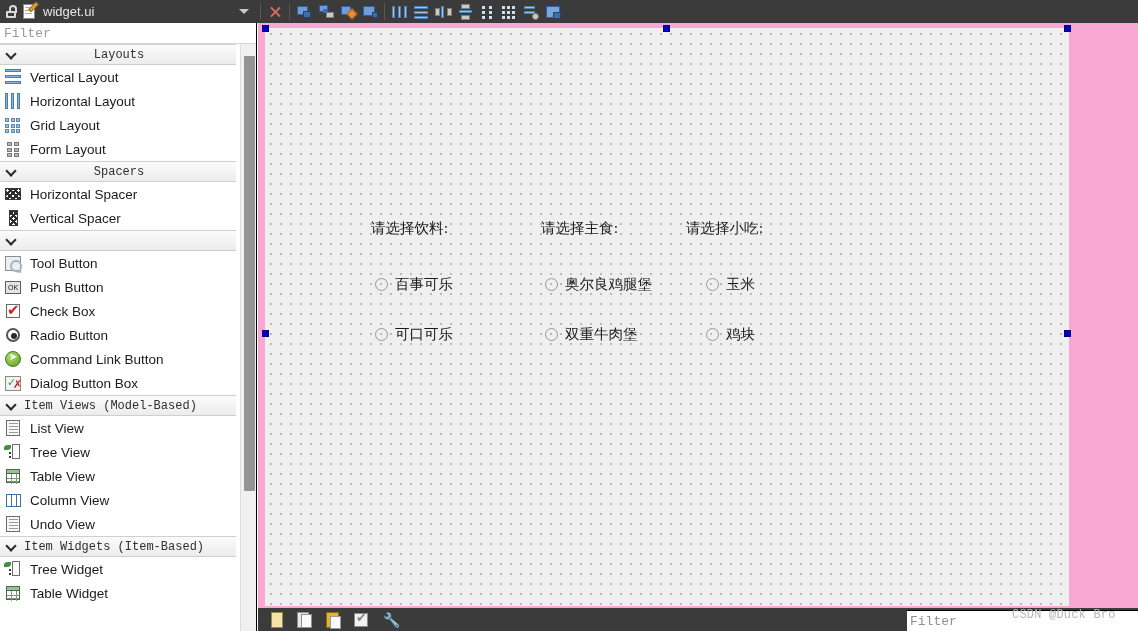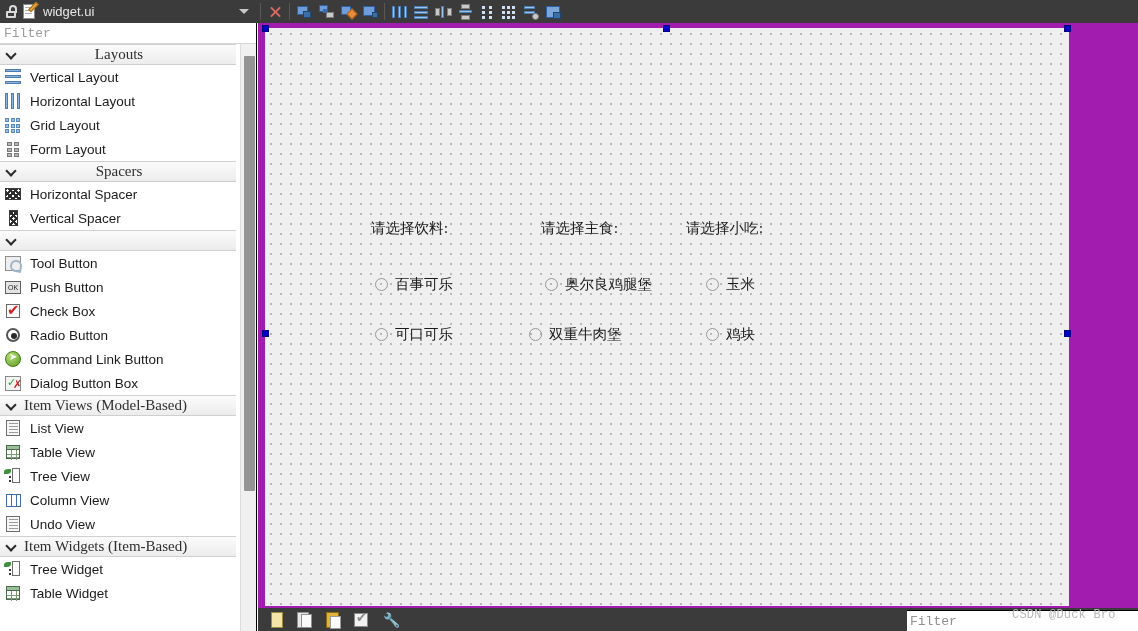--- a/index.html
+++ b/index.html
@@ -114,23 +114,23 @@
     position: relative;
   }
   .chev { display: inline-block; width: 9px; height: 9px; position: relative; }
   .chev:before {
     content: ""; position: absolute; left: 0px; top: 1px;
     width: 6px; height: 6px;
     border-right: 2px solid #2b2b2b; border-bottom: 2px solid #2b2b2b;
     transform: rotate(45deg);
   }
   .cat-label {
-    flex: 1; text-align: center; font-size: 15px; color: #2f2f2f;
+    flex: 1; text-align: center; font-size: 12px; color: #2f2f2f;
     font-weight: 400; padding-right: 20px;
-    font-family: Liberation Serif, serif;
+    font-family: Liberation Mono, monospace;
   }
   .cat-label.left { text-align: left; padding-left: 2px; padding-right: 0; }
 
   .item-row {
     height: 24px; display: flex; align-items: center;
     padding-left: 4px; gap: 8px; background: #ffffff;
   }
   .item-label { font-size: 13.5px; color: #1b1b1b; white-space: nowrap; }
   .item-ico { width: 18px; height: 18px; position: relative; flex: 0 0 18px; }
 
@@ -259,21 +259,21 @@
     background: #f0f0f0; border-left: 1px solid #dcdcdc;
   }
   .vscroll .thumb {
     position: absolute; left: 3px; top: 12px; width: 11px; height: 435px;
     background: #949494; border-radius: 1px;
   }
 
   
   .canvas {
     position: absolute; left: 258px; top: 23px;
-    width: 880px; height: 585px; background: #a21caf;
+    width: 880px; height: 585px; background: #f9a8d4;
   }
   .form {
     position: absolute; left: 7px; top: 5px;
     width: 804px; height: 578px;
     background-color: #efefef;
     background-image: radial-gradient(#b9b9b9 0.8px, transparent 0.9px);
     background-size: 10px 10px; background-position: 1px 1px;
   }
   .handle {
     position: absolute; width: 7px; height: 7px;
@@ -606,39 +606,39 @@
             <span class="ic-listview">
               <span class="ln" style="top:2px;"></span>
                 <span class="ln" style="top:5px;"></span>
               <span class="ln" style="top:8px;"></span>
                 <span class="ln" style="top:11px;"></span>
             </span>
           </span>
           <span class="item-label">List View</span>
         </div>
         <div class="item-row">
+          <span class="item-ico ic-treeview">
+            <span class="leaf"></span>
+              <span class="pg"></span>
+            <span class="dot" style="left:5px;top:9px;"></span>
+              <span class="dot" style="left:5px;top:13px;"></span>
+          </span>
+          <span class="item-label">Tree View</span>
+        </div>
+        <div class="item-row">
           <span class="item-ico">
             <span class="ic-tableview">
               <span class="hdr"></span>
               <span class="v" style="left:4px;"></span>
                 <span class="v" style="left:9px;"></span>
               <span class="h" style="top:8px;"></span>
                 <span class="h" style="top:11px;"></span>
             </span>
           </span>
           <span class="item-label">Table View</span>
-        </div>
-        <div class="item-row">
-          <span class="item-ico ic-treeview">
-            <span class="leaf"></span>
-              <span class="pg"></span>
-            <span class="dot" style="left:5px;top:9px;"></span>
-              <span class="dot" style="left:5px;top:13px;"></span>
-          </span>
-          <span class="item-label">Tree View</span>
         </div>
         <div class="item-row">
           <span class="item-ico">
             <span class="ic-colview">
                 <span class="v" style="left:4px;"></span>
                 <span class="v" style="left:9px;"></span>
               </span>
           </span>
           <span class="item-label">Column View</span>
         </div>
@@ -699,21 +699,21 @@
       <div class="radio-item" style="left:110px;top:297px;">
         <span class="radio-circle"></span>
         <span class="radio-text">可口可乐</span>
       </div>
 
       <div class="lbl-cn" style="left:276px;top:191px;">请选择主食:</div>
       <div class="radio-item" style="left:280px;top:247px;">
         <span class="radio-circle"></span>
         <span class="radio-text">奥尔良鸡腿堡</span>
       </div>
-      <div class="radio-item" style="left:264px;top:297px;">
+      <div class="radio-item" style="left:280px;top:297px;">
         <span class="radio-circle"></span>
         <span class="radio-text">双重牛肉堡</span>
       </div>
 
       <div class="lbl-cn" style="left:421px;top:191px;">请选择小吃:</div>
       <div class="radio-item" style="left:441px;top:247px;">
         <span class="radio-circle"></span>
         <span class="radio-text">玉米</span>
       </div>
       <div class="radio-item" style="left:441px;top:297px;">

